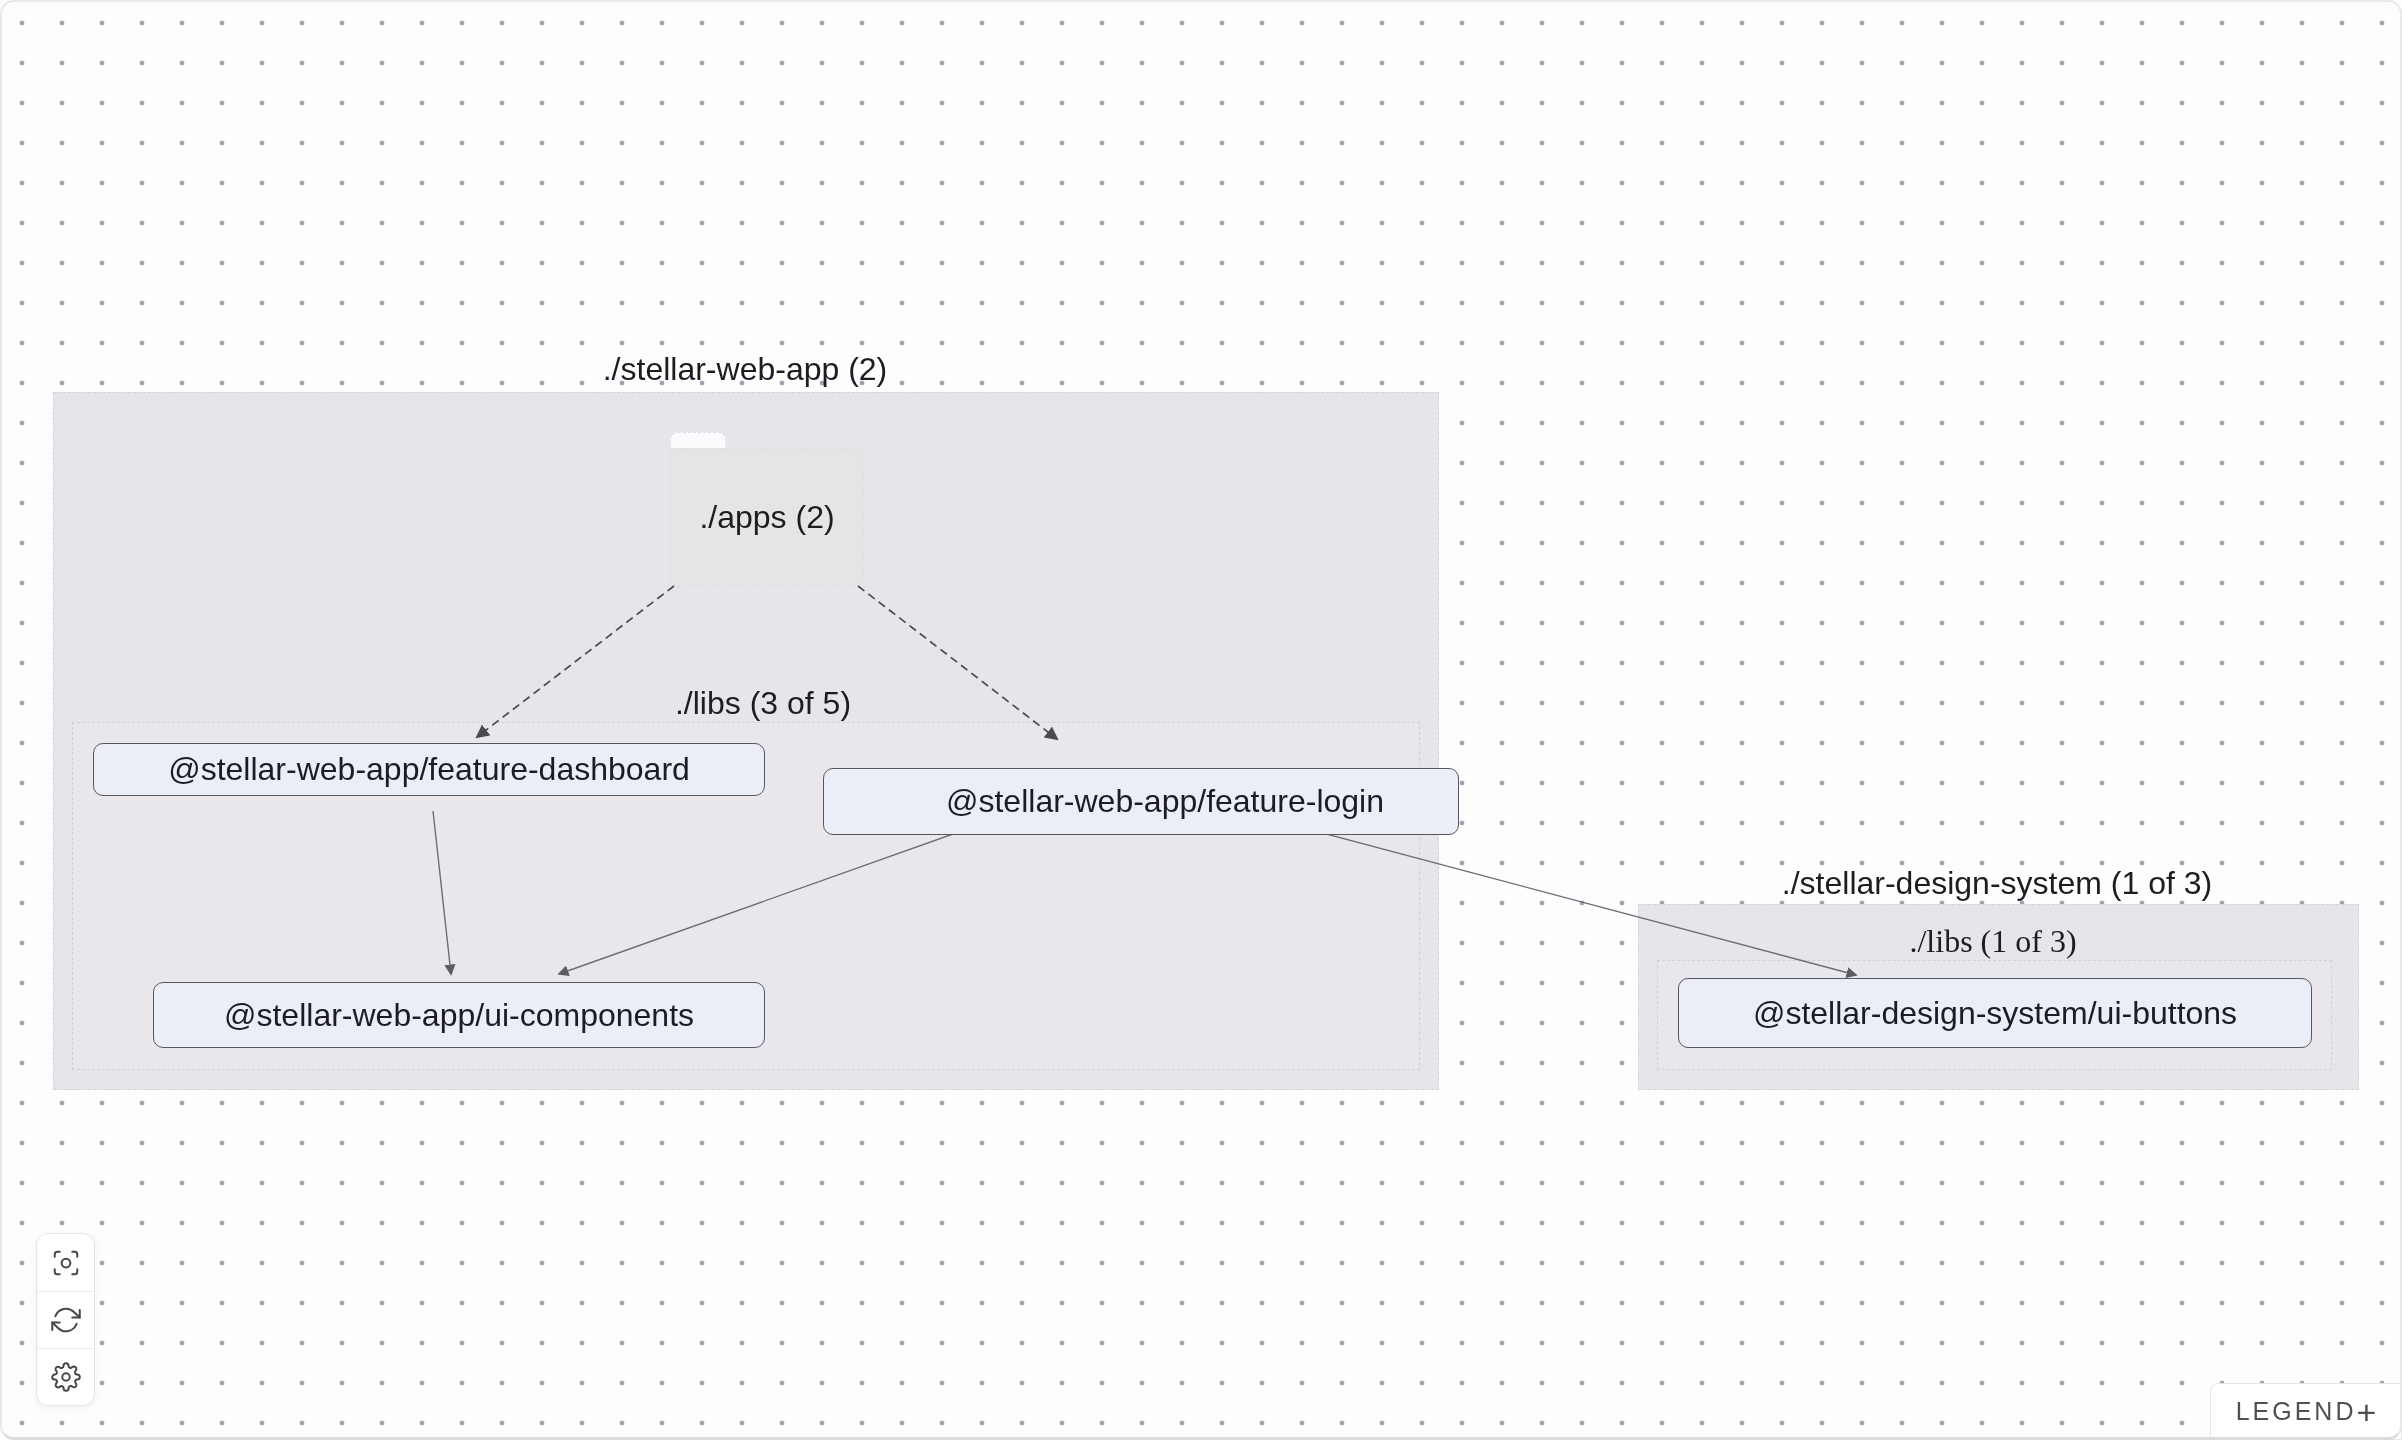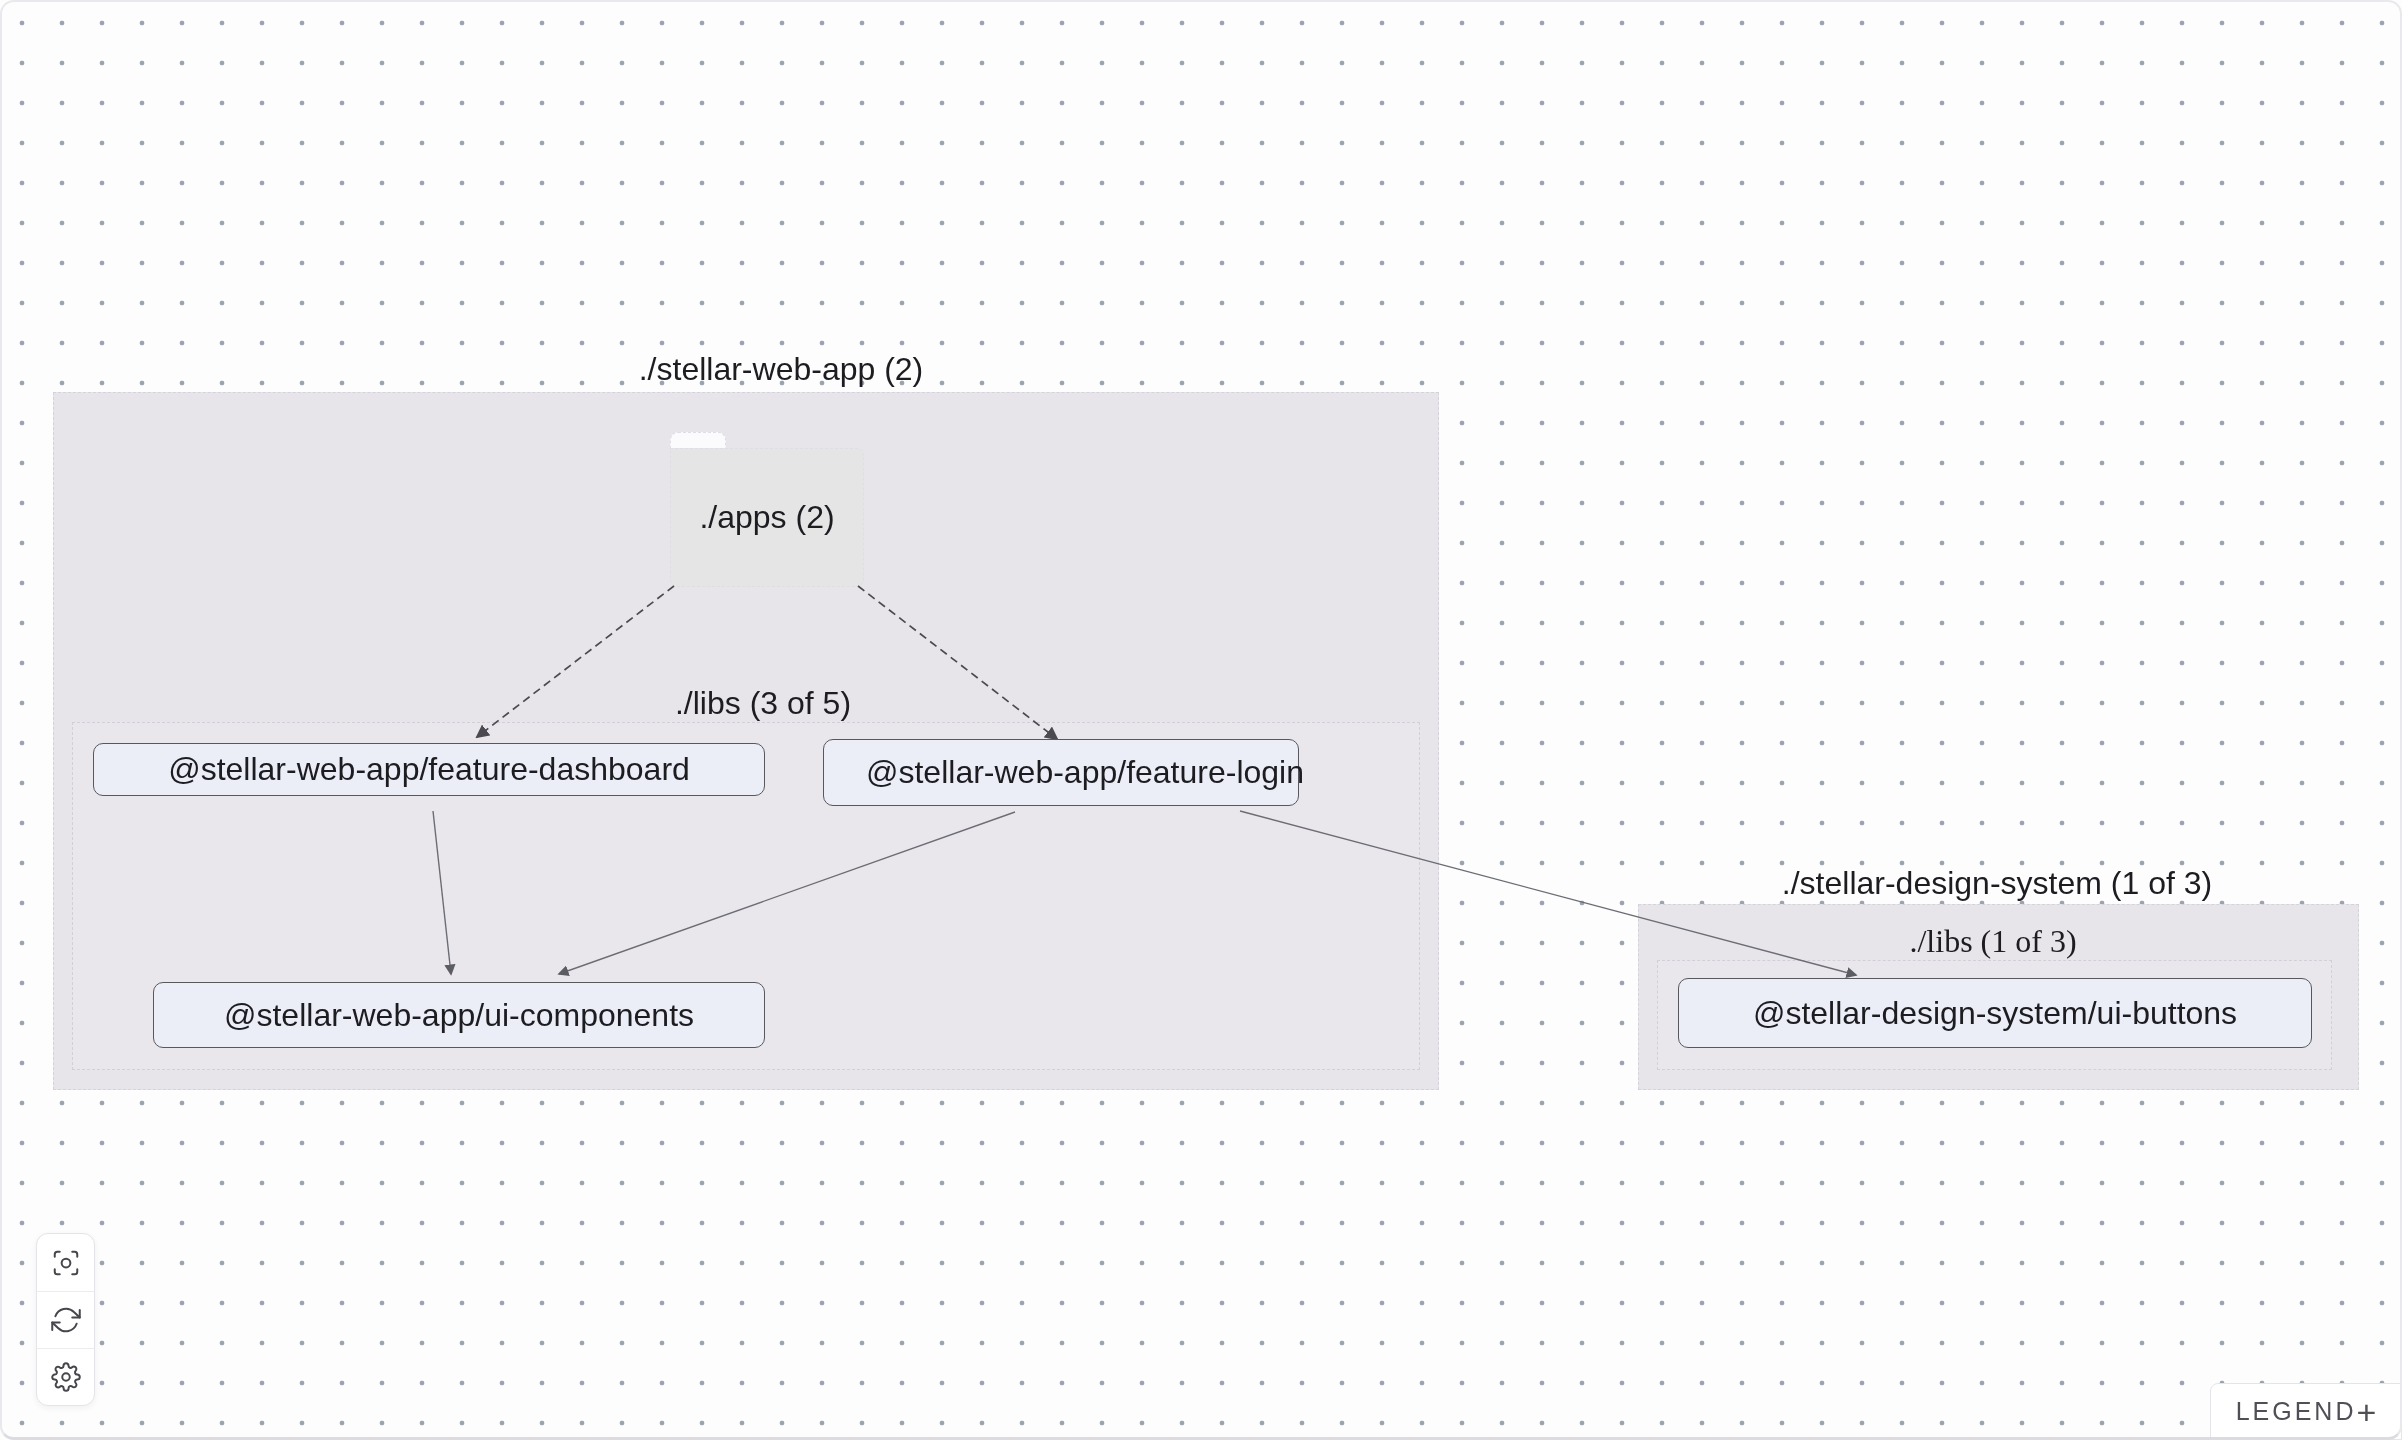--- a/index.html
+++ b/index.html
@@ -76,21 +76,21 @@
     border: 1.5px solid #57575e;
     border-radius: 10px;
     display: flex; align-items: center; justify-content: center;
     white-space: nowrap;
     font-size: 32px;
     z-index: 5;
     cursor: pointer;
     box-sizing: border-box;
   }
   .node-dashboard  { left: 93px;   top: 743px; width: 672px; height: 53px; }
-  .node-login      { left: 823px;  top: 739px; width: 476px; height: 67px; padding-left: 48px; }
+  .node-login      { left: 823px;  top: 768px; width: 636px; height: 67px; padding-left: 48px; }
   .node-components { left: 153px;  top: 982px; width: 612px; height: 66px; }
   .node-buttons    { left: 1678px; top: 978px; width: 634px; height: 70px; }
 
   .toolbar {
     position: absolute;
     left: 36px; top: 1233px; width: 57px;
     background: #ffffff;
     border: 1px solid #e5e4e8;
     border-radius: 12px;
     box-shadow: 0 2px 6px rgba(30,30,40,0.06);
@@ -131,21 +131,21 @@
     line-height: 1;
   }
 </style>
 </head>
 <body>
 
 <div class="canvas">
   <div class="dots"></div>
 
   <div class="group" style="left:53px; top:392px; width:1384px; height:696px;"></div>
-  <div class="group-label" style="left:745px; top:350px;margin-left:36px;">./stellar-web-app (2)</div>
+  <div class="group-label" style="left:745px; top:350px;">./stellar-web-app (2)</div>
 
   <div class="subgroup" style="left:72px; top:722px; width:1346px; height:346px;"></div>
   <div class="group-label" style="left:745px; top:684px;margin-left:18px;">./libs (3 of 5)</div>
 
   <div class="folder-tab"></div>
   <div class="folder-body">
     <span>./apps (2)</span>
   </div>
 
   <div class="group" style="left:1638px; top:904px; width:719px; height:184px;"></div>

